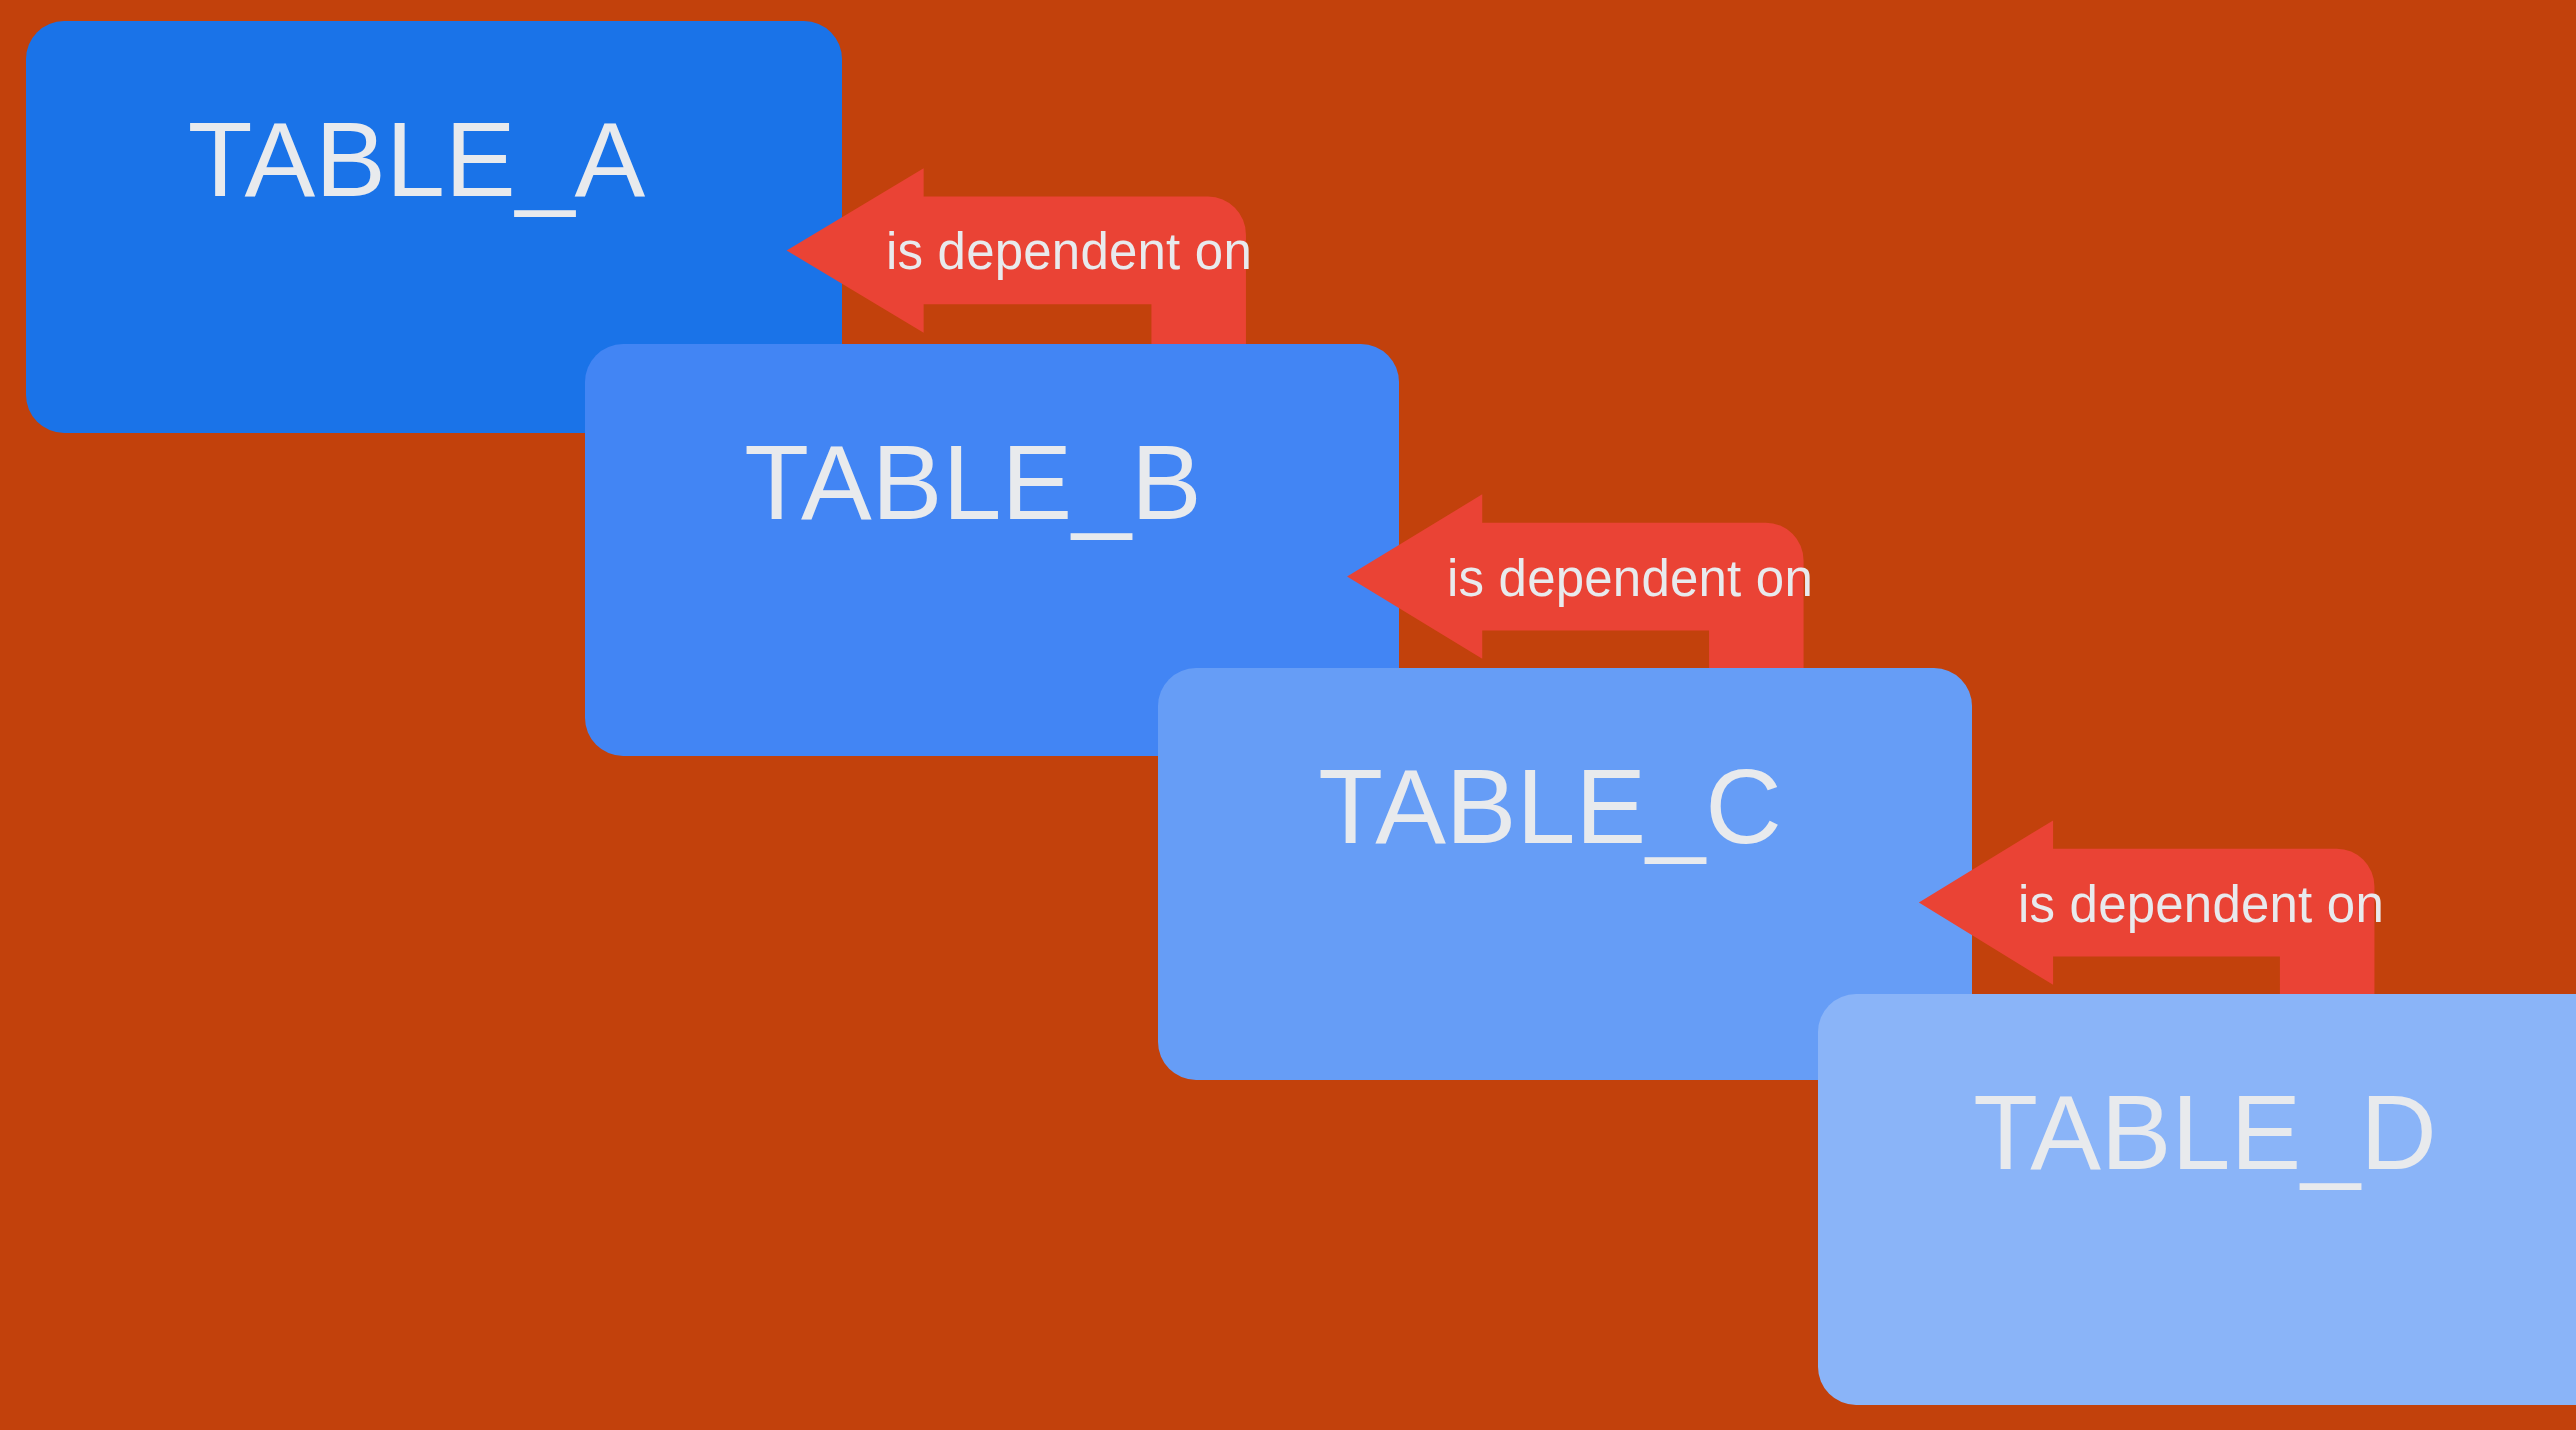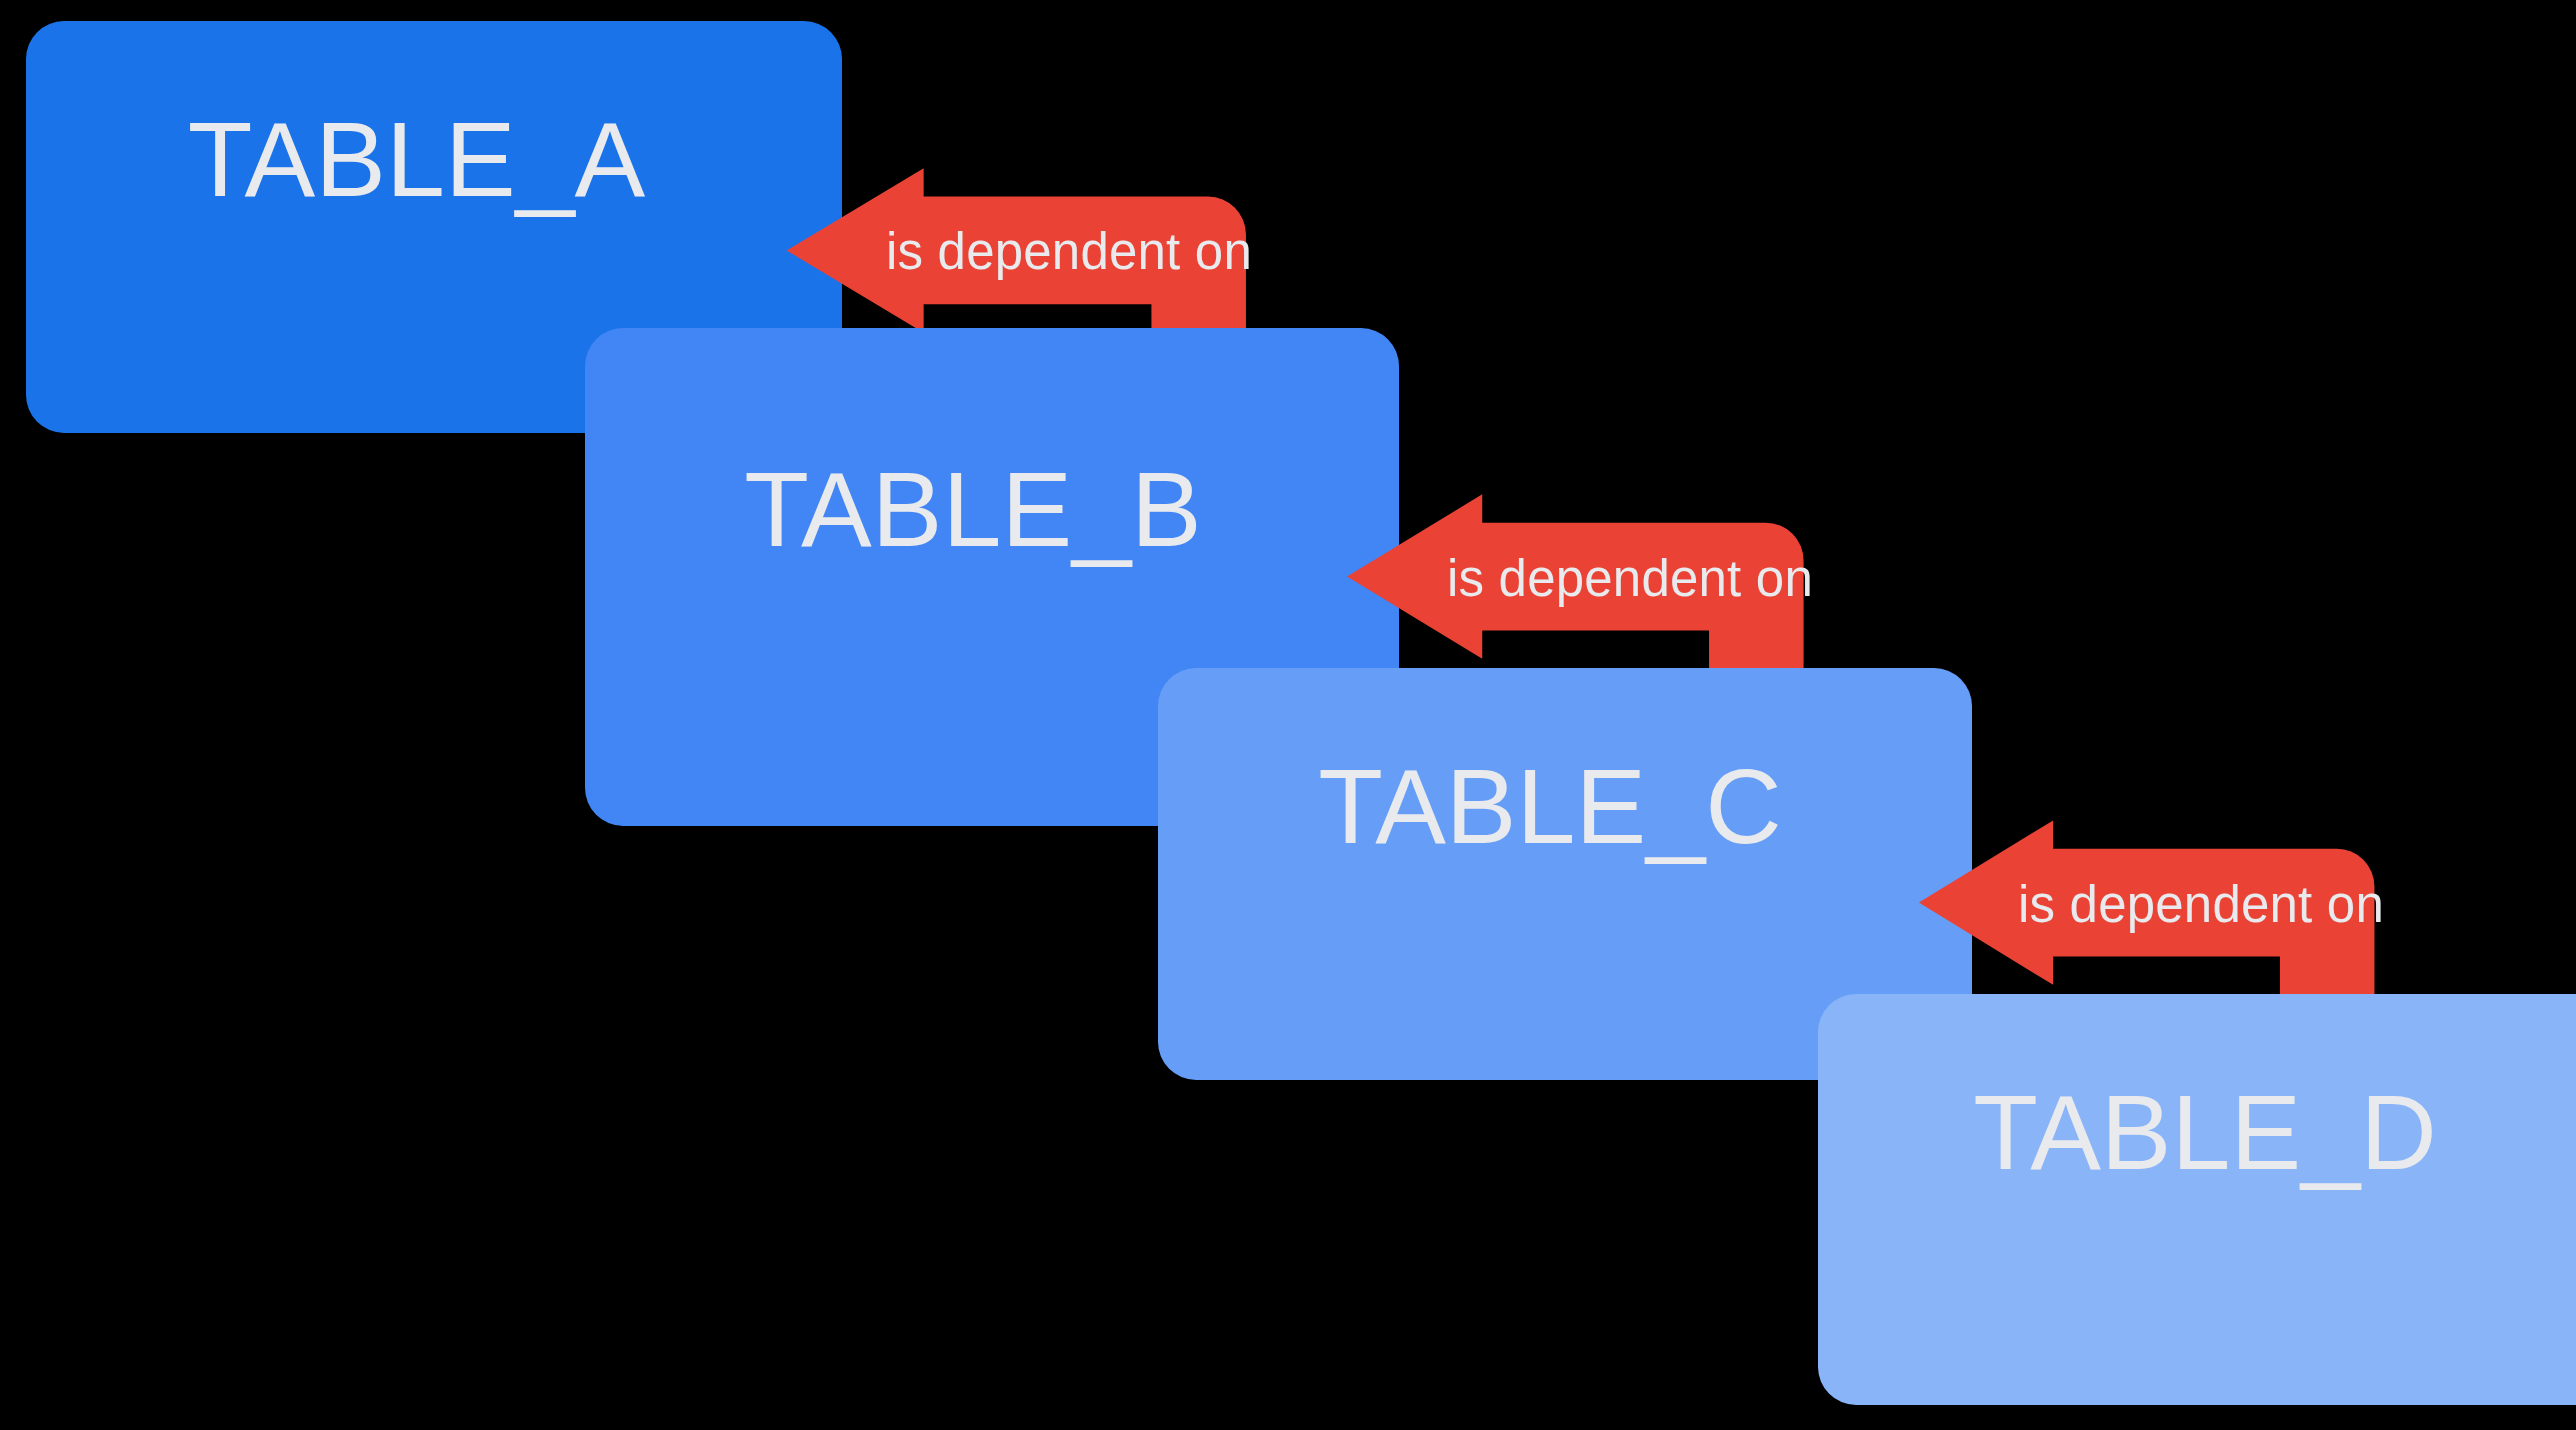--- a/index.html
+++ b/index.html
@@ -56,41 +56,41 @@
   }
   
   .label-pos-a { transform: translate(-17px, -68px); }
   .label-pos-b { transform: translate(-19px, -68px); }
   .label-pos-c { transform: translate(-21px, -68px); }
   .label-pos-d { transform: translate(-21px, -68px); }
 </style>
 </head>
 <body>
 
-<div id="canvas" style="background: #000000;">
+<div id="canvas" style="background: #c2410c;">
 
   <div class="node-card" style="z-index: 1; left: 25.5px; top: 21px; width: 816px; height: 412px; background: rgb(26, 115, 232);">
     <span class="node-label label-pos-a" style="color: rgb(232, 234, 237);">TABLE_A</span>
   </div>
 
   <svg class="edge-layer" style="z-index:2;" viewBox="0 0 2725 1513" width="2576" height="1430">
     <path d="M 832 265
              L 977 178
              L 977 208
              L 1278 208
              A 40 40 0 0 1 1318 248
              L 1318 366
              L 1218 366
              L 1218 322
              L 977 322
              L 977 352
              Z" fill="#ea4335"></path>
   </svg>
 
-  <div class="node-card" style="z-index: 3; left: 585px; top: 328px; width: 814px; height: 498px; background: rgb(66, 133, 244);">
+  <div class="node-card" style="z-index: 3; left: 585px; top: 344px; width: 814px; height: 412px; background: rgb(66, 133, 244);">
     <span class="node-label label-pos-b" style="color: rgb(232, 234, 237);">TABLE_B</span>
   </div>
 
   <svg class="edge-layer" style="z-index:4;" viewBox="0 0 2725 1513" width="2576" height="1430">
     <path d="M 1425 610
              L 1568 523
              L 1568 553
              L 1868 553
              A 40 40 0 0 1 1908 593
              L 1908 711

